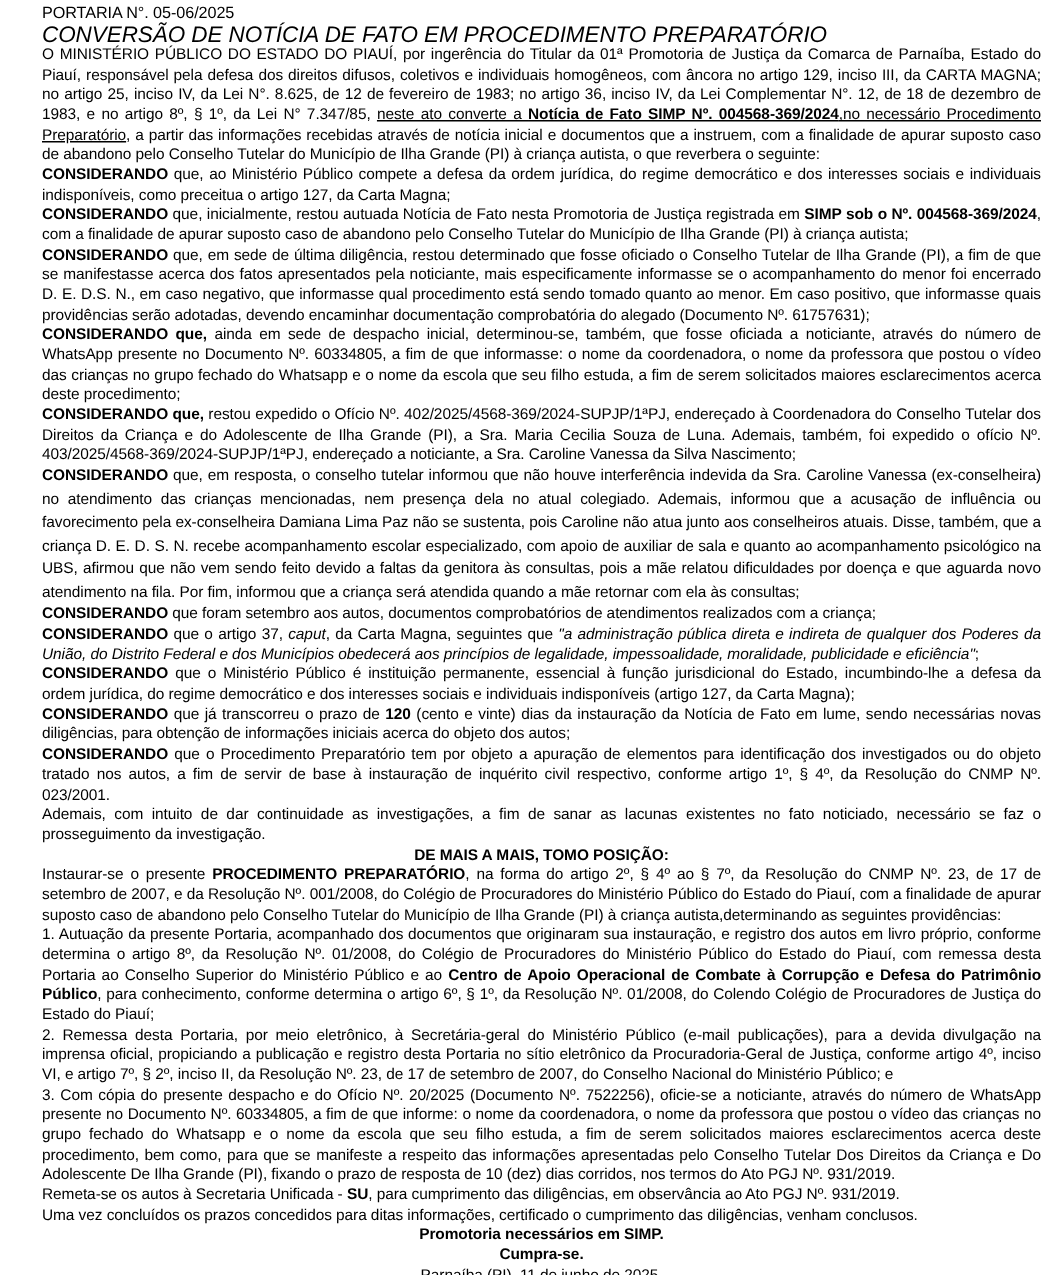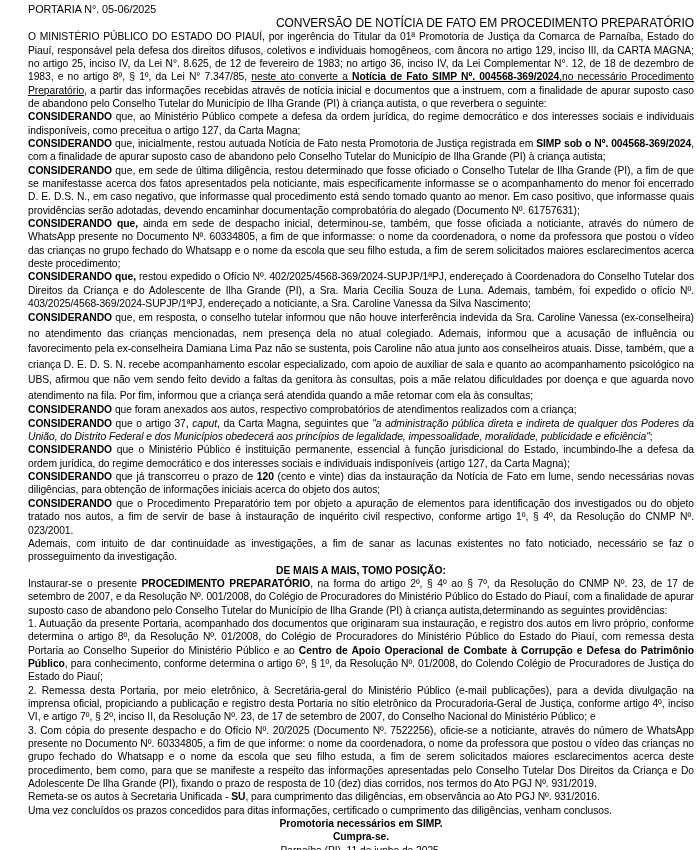--- a/index.html
+++ b/index.html
@@ -27,22 +27,23 @@
     text-justify: inter-word;
     letter-spacing: -0.05px;
     padding-left: 24px;
   }
   p.title-line {
     text-align: left;
     font-size: 10.8px;
     line-height: 13.6px;
   }
   p.italic-line {
-    text-align: right;
-    font-size: 12px;
+    font-style: italic;
+    text-align: left;
+    font-size: 15px;
     line-height: 13.6px;
   }
   p.left {
     text-align: center;
   }
   p.loose {
     line-height: 15.5px;
   }
   .b { font-weight: bold; }
   .i { font-style: italic; }
@@ -78,21 +79,21 @@
   <p><span class="b">CONSIDERANDO</span><span> que, inicialmente, restou autuada Notícia de Fato nesta Promotoria de Justiça registrada em </span><span class="b">SIMP sob o Nº. 004568-369/2024</span><span>, com a finalidade de apurar suposto caso de abandono pelo Conselho Tutelar do Município de Ilha Grande (PI) à criança autista;</span></p>
 
   <p><span class="b">CONSIDERANDO</span><span> que, em sede de última diligência, restou determinado que fosse oficiado o Conselho Tutelar de Ilha Grande (PI), a fim de que se manifestasse acerca dos fatos apresentados pela noticiante, mais especificamente informasse se o acompanhamento do menor foi encerrado D. E. D.S. N., em caso negativo, que informasse qual procedimento está sendo tomado quanto ao menor. Em caso positivo, que informasse quais providências serão adotadas, devendo encaminhar documentação comprobatória do alegado (Documento Nº. 61757631);</span></p>
 
   <p><span class="b">CONSIDERANDO que,</span><span> ainda em sede de despacho inicial, determinou-se, também, que fosse oficiada a noticiante, através do número de WhatsApp presente no Documento Nº. 60334805, a fim de que informasse: o nome da coordenadora, o nome da professora que postou o vídeo das crianças no grupo fechado do Whatsapp e o nome da escola que seu filho estuda, a fim de serem solicitados maiores esclarecimentos acerca deste procedimento;</span></p>
 
   <p><span class="b">CONSIDERANDO que,</span><span> restou expedido o Ofício Nº. 402/2025/4568-369/2024-SUPJP/1ªPJ, endereçado à Coordenadora do Conselho Tutelar dos Direitos da Criança e do Adolescente de Ilha Grande (PI), a Sra. Maria Cecilia Souza de Luna. Ademais, também, foi expedido o ofício Nº. 403/2025/4568-369/2024-SUPJP/1ªPJ, endereçado a noticiante, a Sra. Caroline Vanessa da Silva Nascimento;</span></p>
 
   <p class="loose"><span class="b">CONSIDERANDO</span><span> que, em resposta, o conselho tutelar informou que não houve interferência indevida da Sra. Caroline Vanessa (ex-conselheira) no atendimento das crianças mencionadas, nem presença dela no atual colegiado. Ademais, informou que a acusação de influência ou favorecimento pela ex-conselheira Damiana Lima Paz não se sustenta, pois Caroline não atua junto aos conselheiros atuais. Disse, também, que a criança D. E. D. S. N. recebe acompanhamento escolar especializado, com apoio de auxiliar de sala e quanto ao acompanhamento psicológico na UBS, afirmou que não vem sendo feito devido a faltas da genitora às consultas, pois a mãe relatou dificuldades por doença e que aguarda novo atendimento na fila. Por fim, informou que a criança será atendida quando a mãe retornar com ela às consultas;</span></p>
 
-  <p><span class="b">CONSIDERANDO</span><span> que foram anexados aos autos, respectivo comprobatórios de atendimentos realizados com a criança;</span></p>
+  <p><span class="b">CONSIDERANDO</span><span> que foram setembro aos autos, documentos comprobatórios de atendimentos realizados com a criança;</span></p>
 
   <p><span class="b">CONSIDERANDO</span><span> que o artigo 37, </span><span class="i">caput</span><span>, da Carta Magna, seguintes que </span><span class="i">"a administração pública direta e indireta de qualquer dos Poderes da União, do Distrito Federal e dos Municípios obedecerá aos princípios de legalidade, impessoalidade, moralidade, publicidade e eficiência"</span><span>;</span></p>
 
   <p><span class="b">CONSIDERANDO</span><span> que o Ministério Público é instituição permanente, essencial à função jurisdicional do Estado, incumbindo-lhe a defesa da ordem jurídica, do regime democrático e dos interesses sociais e individuais indisponíveis (artigo 127, da Carta Magna);</span></p>
 
   <p><span class="b">CONSIDERANDO</span><span> que já transcorreu o prazo de </span><span class="b">120</span><span> (cento e vinte) dias da instauração da Notícia de Fato em lume, sendo necessárias novas diligências, para obtenção de informações iniciais acerca do objeto dos autos;</span></p>
 
   <p><span class="b">CONSIDERANDO</span><span> que o Procedimento Preparatório tem por objeto a apuração de elementos para identificação dos investigados ou do objeto tratado nos autos, a fim de servir de base à instauração de inquérito civil respectivo, conforme artigo 1º, § 4º, da Resolução do CNMP Nº. 023/2001.</span></p>
 
   <p>Ademais, com intuito de dar continuidade as investigações, a fim de sanar as lacunas existentes no fato noticiado, necessário se faz o prosseguimento da investigação.</p>
@@ -100,21 +101,21 @@
   <p class="left b">DE MAIS A MAIS, TOMO POSIÇÃO:</p>
 
   <p><span>Instaurar-se o presente </span><span class="b">PROCEDIMENTO PREPARATÓRIO</span><span>, na forma do artigo 2º, § 4º ao § 7º, da Resolução do CNMP Nº. 23, de 17 de setembro de 2007, e da Resolução Nº. 001/2008, do Colégio de Procuradores do Ministério Público do Estado do Piauí, com a finalidade de apurar suposto caso de abandono pelo Conselho Tutelar do Município de Ilha Grande (PI) à criança autista,determinando as seguintes providências:</span></p>
 
   <p><span>1. Autuação da presente Portaria, acompanhado dos documentos que originaram sua instauração, e registro dos autos em livro próprio, conforme determina o artigo 8º, da Resolução Nº. 01/2008, do Colégio de Procuradores do Ministério Público do Estado do Piauí, com remessa desta Portaria ao Conselho Superior do Ministério Público e ao </span><span class="b">Centro de Apoio Operacional de Combate à Corrupção e Defesa do Patrimônio Público</span><span>, para conhecimento, conforme determina o artigo 6º, § 1º, da Resolução Nº. 01/2008, do Colendo Colégio de Procuradores de Justiça do Estado do Piauí;</span></p>
 
   <p><span>2. Remessa desta Portaria, por meio eletrônico, à Secretária-geral do Ministério Público (e-mail publicações), para a devida divulgação na imprensa oficial, propiciando a publicação e registro desta Portaria no sítio eletrônico da Procuradoria-Geral de Justiça, conforme artigo 4º, inciso VI, e artigo 7º, § 2º, inciso II, da Resolução Nº. 23, de 17 de setembro de 2007, do Conselho Nacional do Ministério Público; e</span></p>
 
   <p><span>3. Com cópia do presente despacho e do Ofício Nº. 20/2025 (Documento Nº. 7522256), oficie-se a noticiante, através do número de WhatsApp presente no Documento Nº. 60334805, a fim de que informe: o nome da coordenadora, o nome da professora que postou o vídeo das crianças no grupo fechado do Whatsapp e o nome da escola que seu filho estuda, a fim de serem solicitados maiores esclarecimentos acerca deste procedimento, bem como, para que se manifeste a respeito das informações apresentadas pelo Conselho Tutelar Dos Direitos da Criança e Do Adolescente De Ilha Grande (PI), fixando o prazo de resposta de 10 (dez) dias corridos, nos termos do Ato PGJ Nº. 931/2019.</span></p>
 
-  <p><span>Remeta-se os autos à Secretaria Unificada - </span><span class="b">SU</span><span>, para cumprimento das diligências, em observância ao Ato PGJ Nº. 931/2016.</span></p>
+  <p><span>Remeta-se os autos à Secretaria Unificada - </span><span class="b">SU</span><span>, para cumprimento das diligências, em observância ao Ato PGJ Nº. 931/2019.</span></p>
 
   <p>Uma vez concluídos os prazos concedidos para ditas informações, certificado o cumprimento das diligências, venham conclusos.</p>
 
   <p class="left b">Promotoria necessários em SIMP.</p>
 
   <p class="left b">Cumpra-se.</p>
 
   <p class="left">Parnaíba (PI), 11 de junho de 2025.</p>
 
   <p class="sig-name">DR. ANTENOR FILGUEIRAS LÔBO NETO</p>

